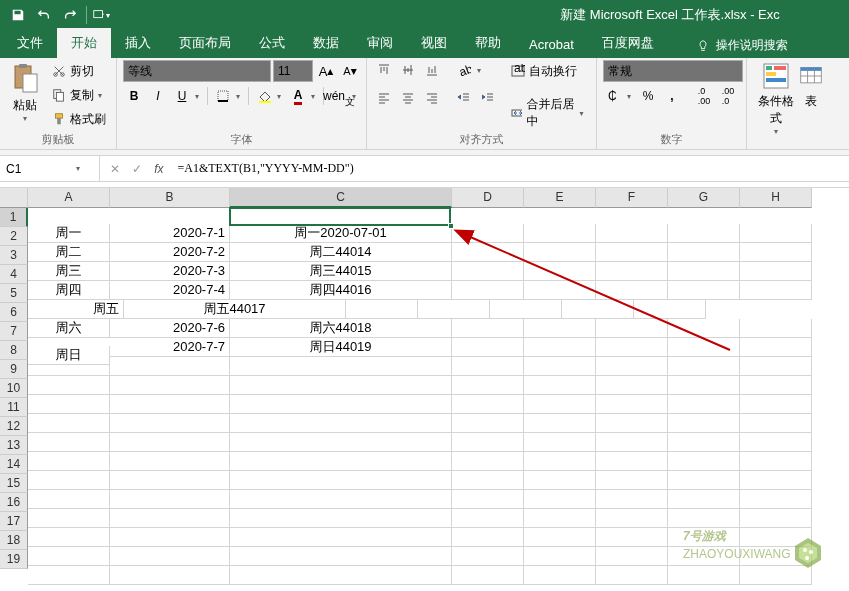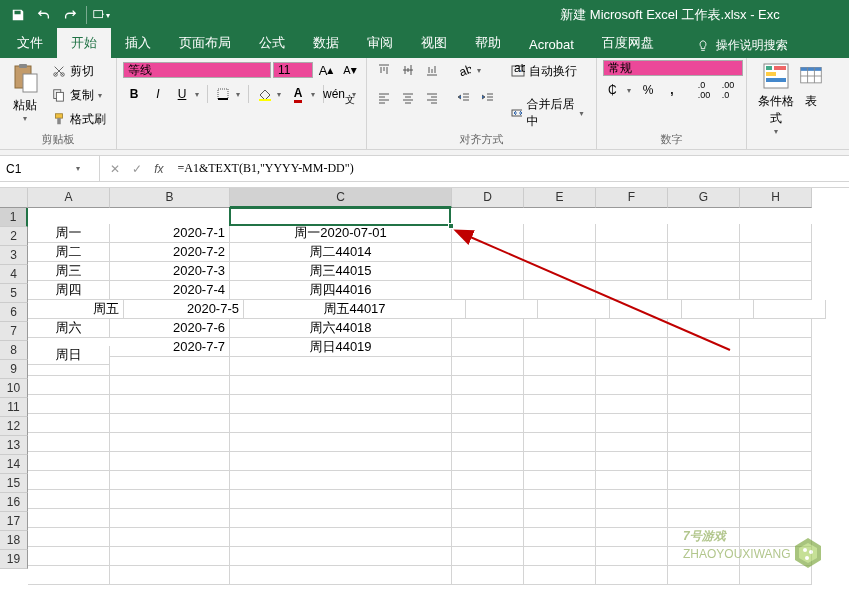--- a/index.html
+++ b/index.html
@@ -19,21 +19,21 @@
 
 
 .ribbon { background: #f3f3f3; height: 92px; border-bottom: 1px solid #d4d4d4; display: flex; }
 .ribbon-group { border-right: 1px solid #d4d4d4; display: flex; flex-direction: column; padding: 2px 6px 0 6px; }
 .group-content { flex: 1; display: flex; align-items: flex-start; }
 .group-label { text-align: center; font-size: 11px; color: #666; padding-bottom: 2px; }
 .btn-col { display: flex; flex-direction: column; gap: 2px; }
 .ribbon-btn-sm { display: flex; align-items: center; padding: 2px 4px; gap: 4px; cursor: pointer; font-size: 12px; height: 22px; }
 .paste-btn { width: 38px; text-align: center; cursor: pointer; padding-top: 2px; }
 .font-row { display: flex; gap: 2px; margin-bottom: 4px; align-items: center; }
-.font-select { border: 1px solid #ababab; background: #ec4899; height: 16px; padding: 0 4px; font-size: 12px; }
+.font-select { border: 1px solid #ababab; background: #737373; height: 22px; padding: 0 4px; font-size: 12px; }
 .fmt-btn { width: 22px; height: 20px; display: inline-flex; align-items: center; justify-content: center; cursor: pointer; border: 1px solid transparent; }
 .dropdown-arrow { width: 8px; font-size: 8px; color: #666; }
 
 
 .formula-row { height: 26px; display: flex; align-items: center; border-bottom: 1px solid #d4d4d4; background: #fff; }
 .name-box { width: 100px; border-right: 1px solid #d4d4d4; padding: 0 6px; display: flex; align-items: center; height: 100%; }
 .name-box input { border: none; outline: none; width: 70px; font-size: 12px; }
 .fx-area { display: flex; align-items: center; gap: 12px; padding: 0 10px; }
 .fx-btn { color: #999; cursor: pointer; }
 .formula-input { border: none; outline: none; flex: 1; padding: 0 4px; font-size: 12px; font-family: "Microsoft YaHei"; }
@@ -184,20 +184,21 @@
           <span class="dropdown-arrow">▾</span>
         <span class="fmt-btn">
             <span style="font-weight:bold;border-bottom:3px solid #c00000">A</span>
           </span>
           <span class="dropdown-arrow">▾</span>
         <span style="width:1px;height:18px;background:#ccc;margin:0 2px"></span>
         <span class="fmt-btn" style="font-size:10px"><sup>wén</sup><br>文</span>
           <span class="dropdown-arrow">▾</span>
       </div>
     </div>
+    <div class="group-label">字体</div>
   </div>
 
   <div class="ribbon-group" style="width:230px">
     <div class="group-content">
       <div style="display:flex;flex-direction:column;gap:4px">
         <div class="font-row">
           <span class="fmt-btn">
               <svg width="14" height="14">
                 <line x1="2" y1="2" x2="12" y2="2" stroke="#555"></line>
                 <g stroke="#555">
@@ -445,21 +446,20 @@
         <div class="cell right" style="width: 120px;">2020-7-4</div>
         <div class="cell center" style="width: 222px;">周四44016</div>
         <div class="cell" style="width: 72px;"></div>
         <div class="cell" style="width: 72px;"></div>
         <div class="cell" style="width: 72px;"></div>
         <div class="cell" style="width: 72px;"></div>
         <div class="cell" style="width: 72px;"></div>
       </div>
       <div class="row">
         <div class="cell center" style="width: 96px; text-align: right;">周五</div>
-        <div class="cell right" style="width: 120px;">2020-7-5</div>
         <div class="cell center" style="width: 222px;">周五44017</div>
         <div class="cell" style="width: 72px;"></div>
         <div class="cell" style="width: 72px;"></div>
         <div class="cell" style="width: 72px;"></div>
         <div class="cell" style="width: 72px;"></div>
         <div class="cell" style="width: 72px;"></div>
       </div>
       <div class="row">
         <div class="cell center" style="width: 82px;">周六</div>
         <div class="cell right" style="width: 120px;">2020-7-6</div>

